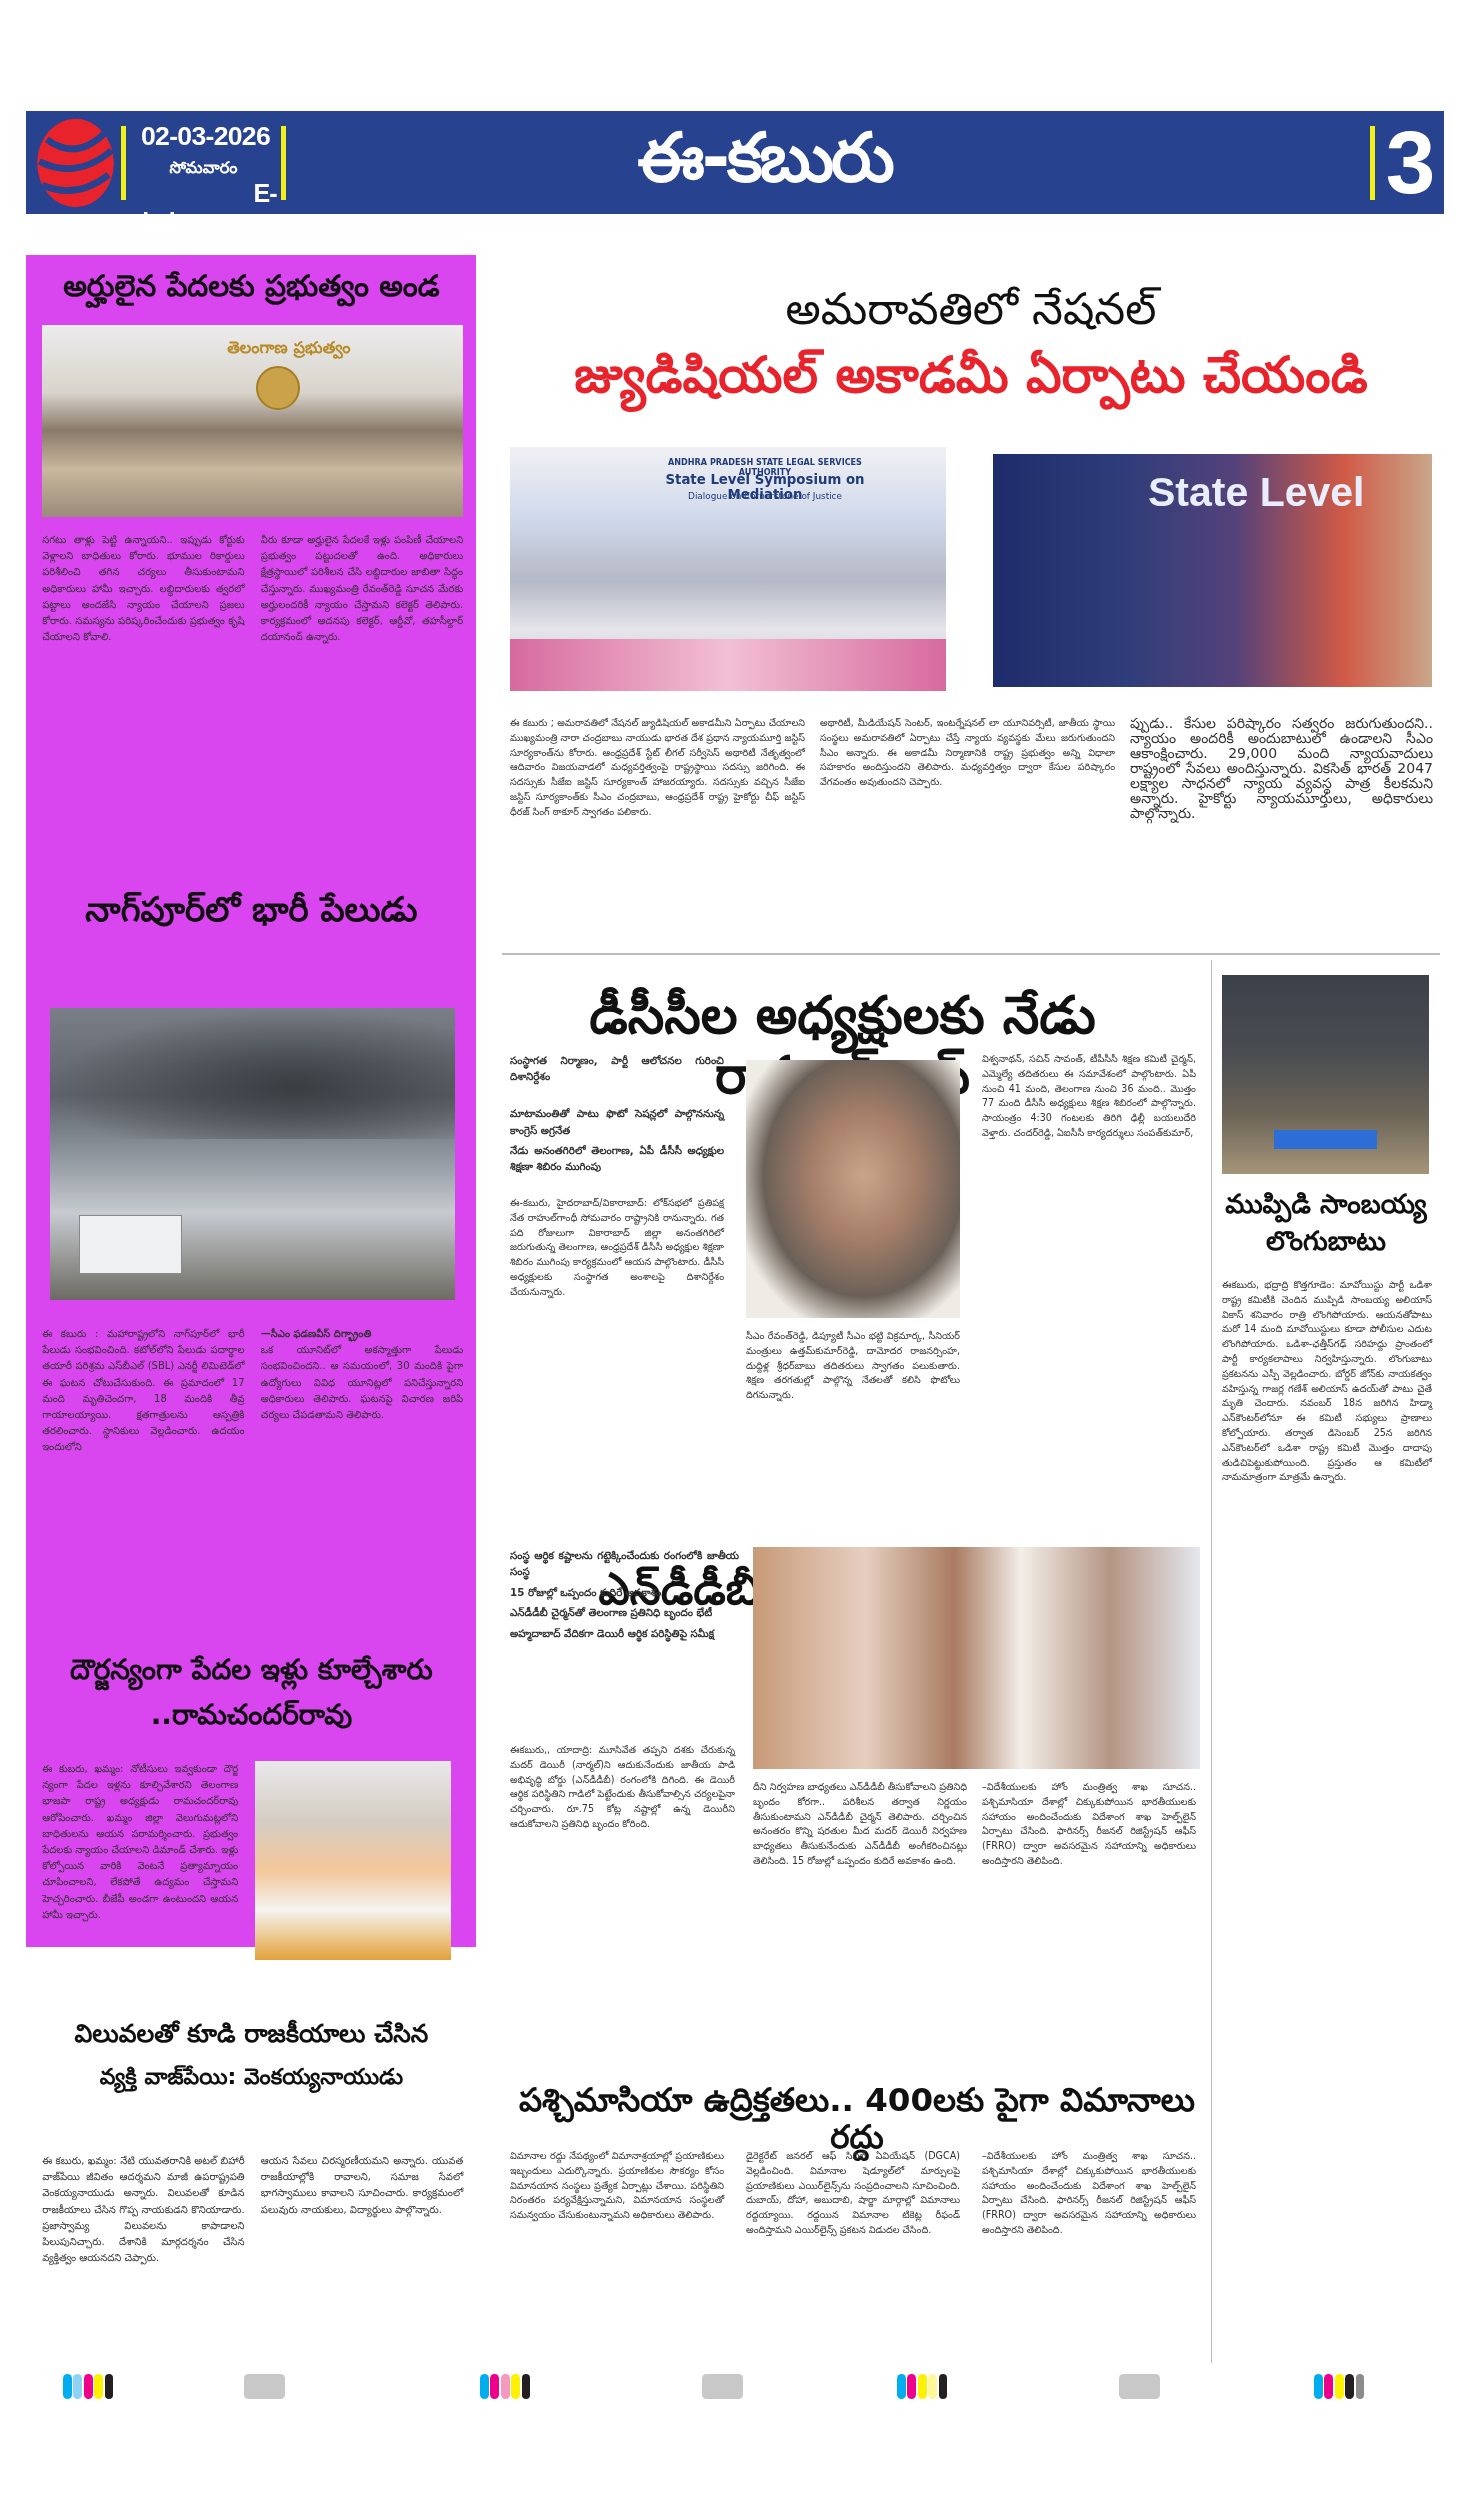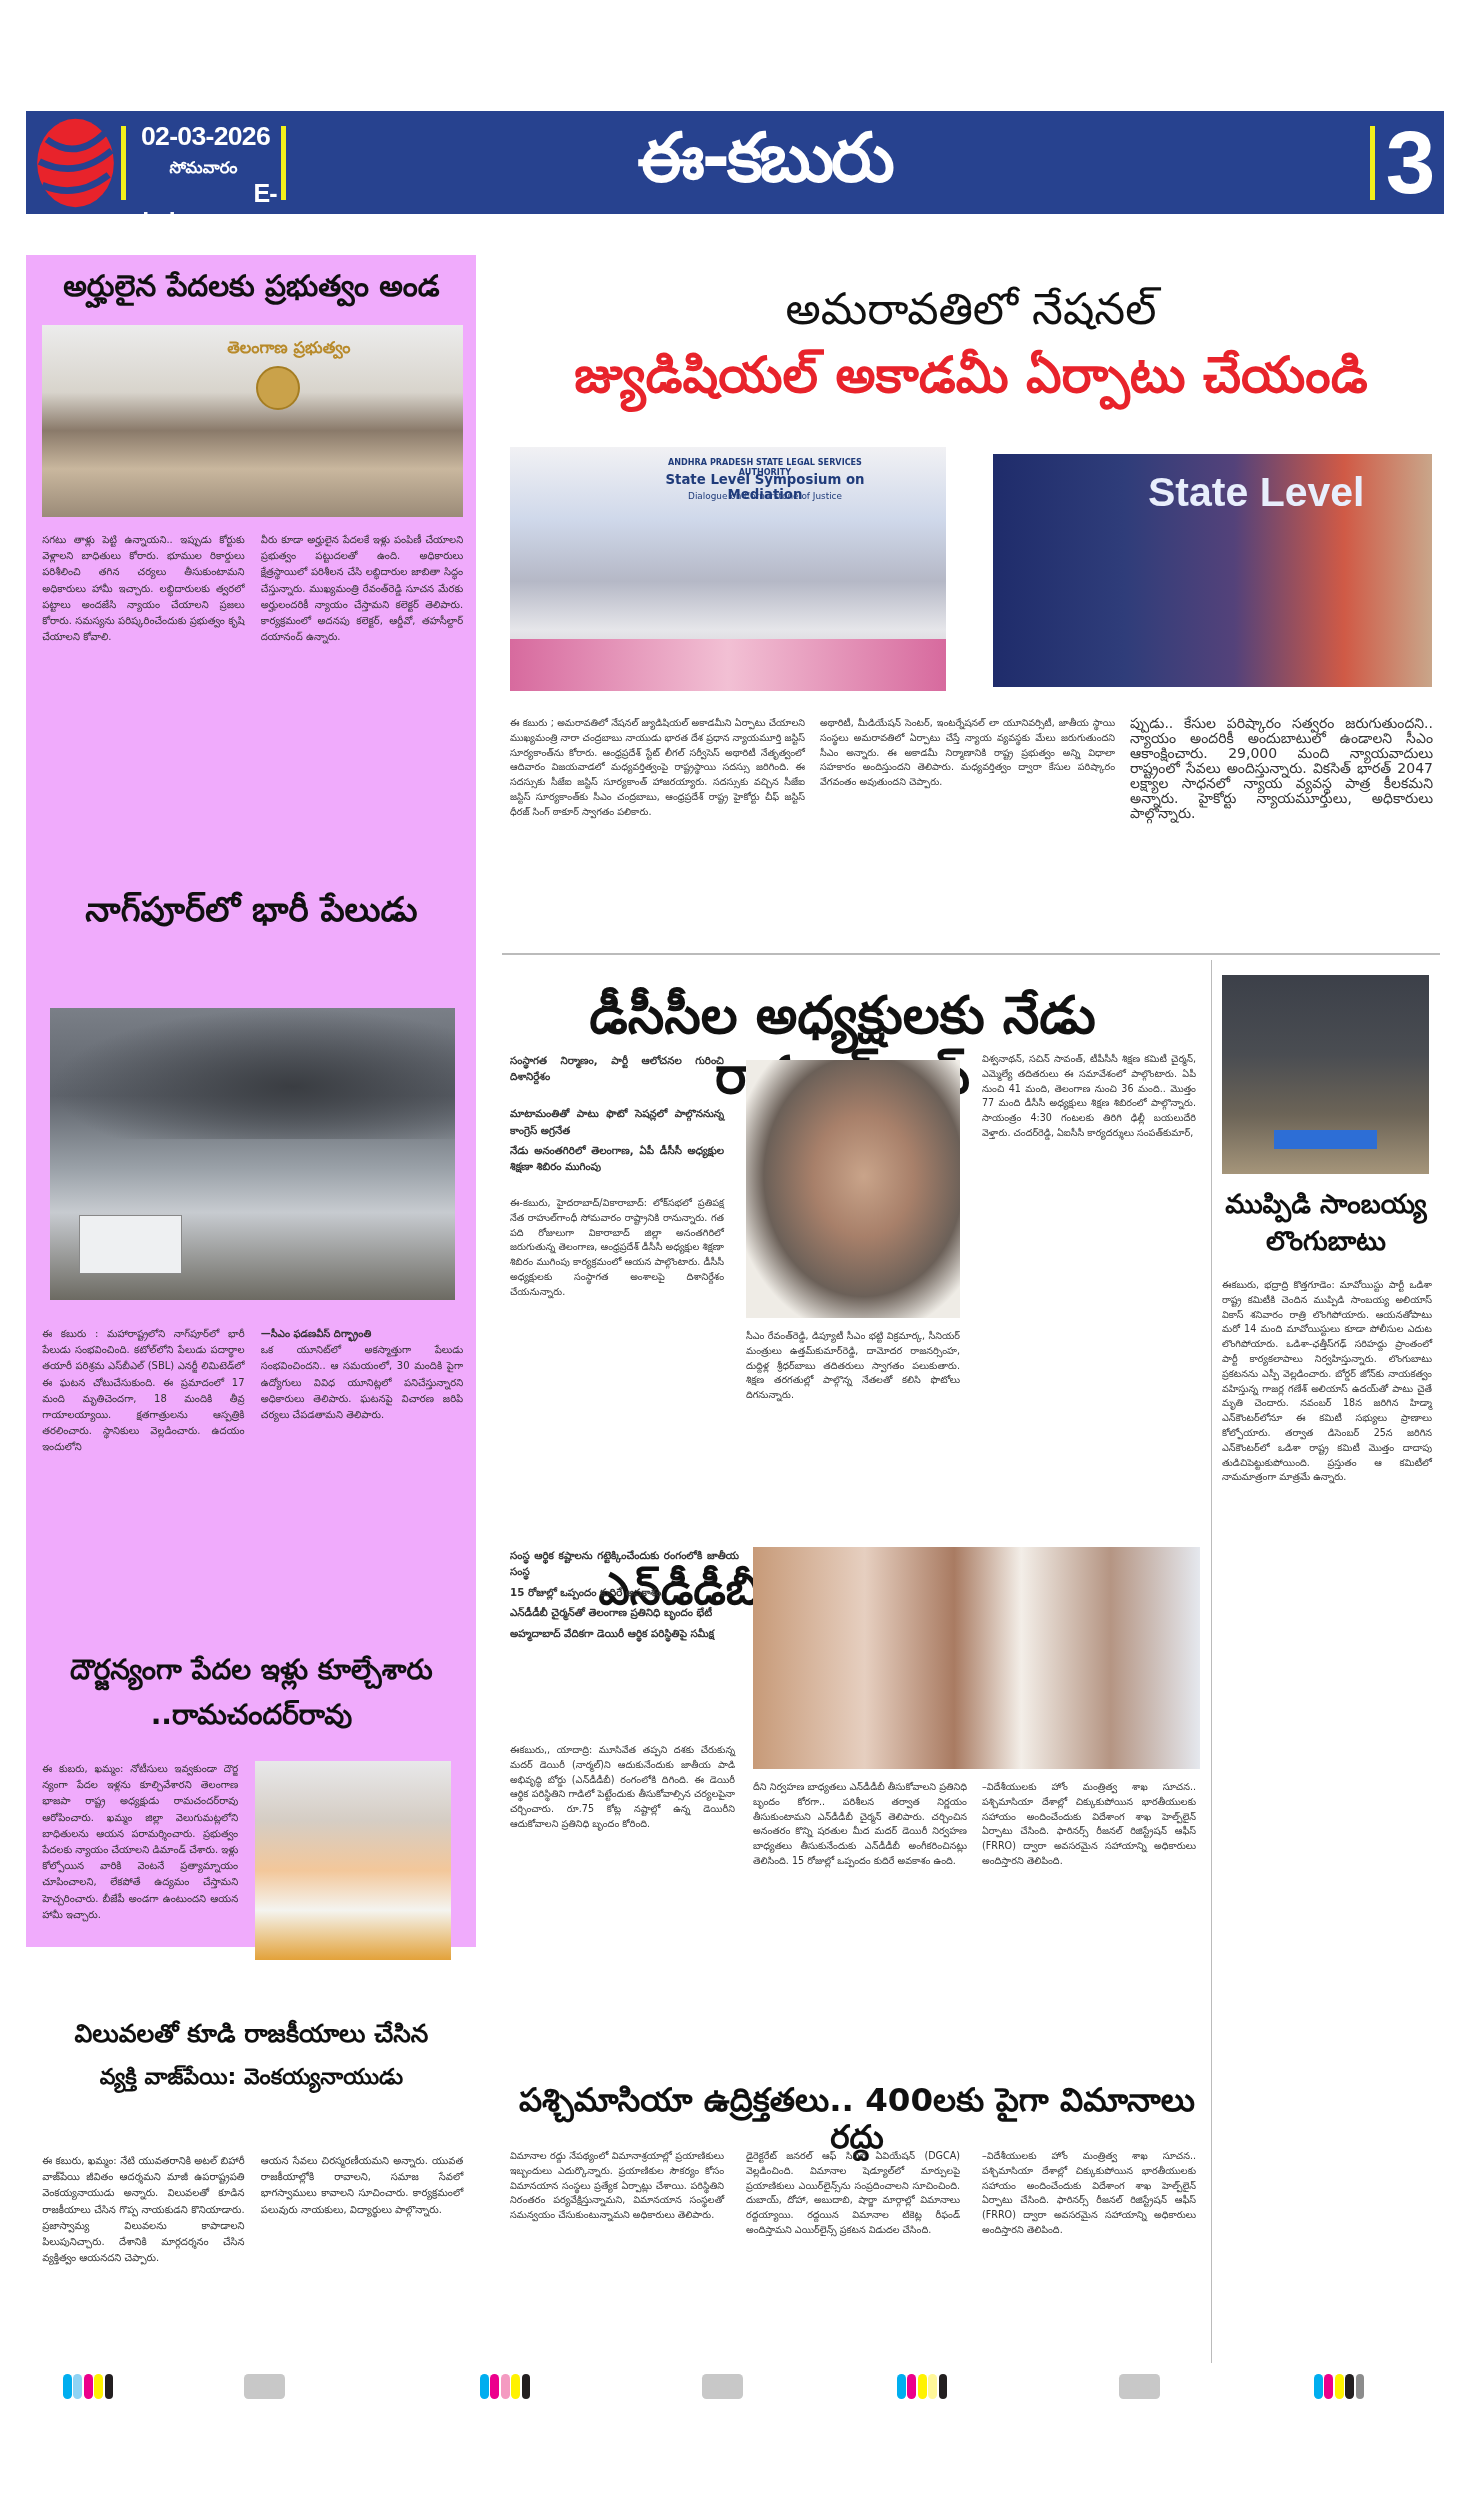--- a/index.html
+++ b/index.html
@@ -6,21 +6,21 @@
   body{width:1466px;height:2512px;background:#fff;font-family:"DejaVu Sans",sans-serif;color:#222;position:relative;overflow:hidden}
   .abs{position:absolute}
   .masthead{left:26px;top:111px;width:1418px;height:103px;background:#27428f}
   .logo{left:5.9px;top:5.9px;width:87px;height:92px}
   .vbar{width:5.2px;background:#f2f01a;top:14.8px;height:74px}
   .mh-date{left:111px;top:10.3px;width:133px;text-align:right;color:#fff;font-family:"Liberation Sans",sans-serif;font-weight:bold;font-size:26.6px;letter-spacing:-0.7px}
   .mh-day{left:111px;top:47px;width:133px;text-align:center;color:#fff;font-size:16.2px;font-weight:bold}
   .mh-site{left:103px;top:68px;width:148px;text-align:right;color:#fff;font-family:"Liberation Sans",sans-serif;font-weight:bold;font-size:25px;letter-spacing:-0.7px}
   .mh-brand{left:591px;top:7.4px;width:295px;text-align:center;color:#fff;font-size:68px;font-weight:bold;letter-spacing:-3px}
   .mh-page{left:1355px;top:4.4px;width:59px;text-align:center;color:#fff;font-family:"Liberation Sans",sans-serif;font-size:89px;font-weight:bold;line-height:95px}
-  .leftcol{left:26px;top:255px;width:450px;height:1692px;background:#f0abfc}
+  .leftcol{left:26px;top:255px;width:450px;height:1692px;background:#d946ef}
   .hl{text-align:center;font-weight:bold;color:#111;line-height:1.15}
   .body{font-size:10px;line-height:16.2px;color:#333;text-align:justify}
   .cols2{display:flex;gap:16.2px}
   .cols2>div{flex:1}
   .photo{overflow:hidden}
   .p-office{background:linear-gradient(180deg,#ececec 0%,#d8d4cc 35%,#8a7a6a 55%,#c9b79e 75%,#9b8b78 100%)}
   .p-blast{background:linear-gradient(180deg,#7a7f87 0%,#5e636b 30%,#9aa1a8 55%,#c7cbd0 70%,#6c6a62 100%)}
   .p-stage{background:linear-gradient(180deg,#f1f1f4 0%,#cfd8ea 30%,#b5b8c6 55%,#e6e6ea 75%,#c2b9c0 100%)}
   .p-felic{background:linear-gradient(90deg,#1f2c6b 0%,#2f3d7a 30%,#54427a 55%,#d05a46 80%,#c9a68a 100%)}
   .p-rahul{background:radial-gradient(ellipse at 55% 45%,#c9a48a 0%,#a8806a 30%,#6b6058 60%,#efece6 80%)}

